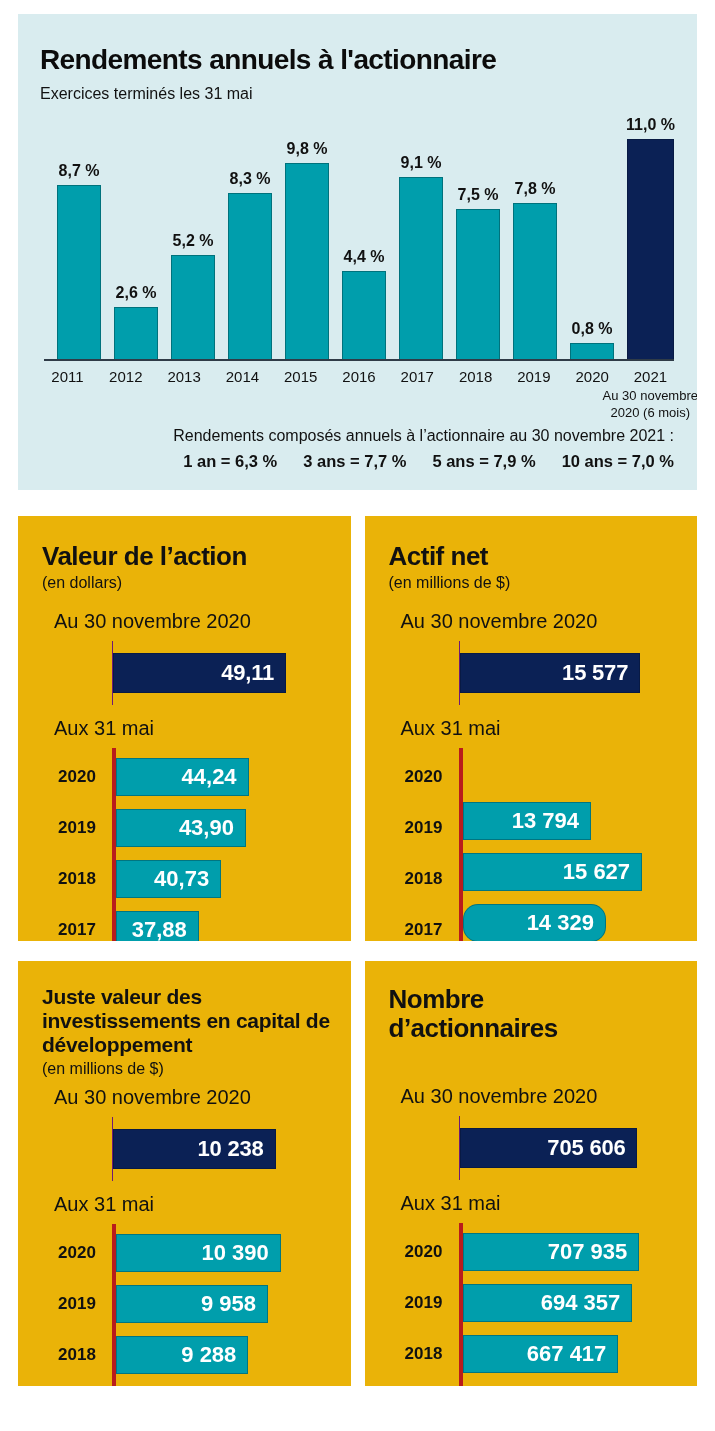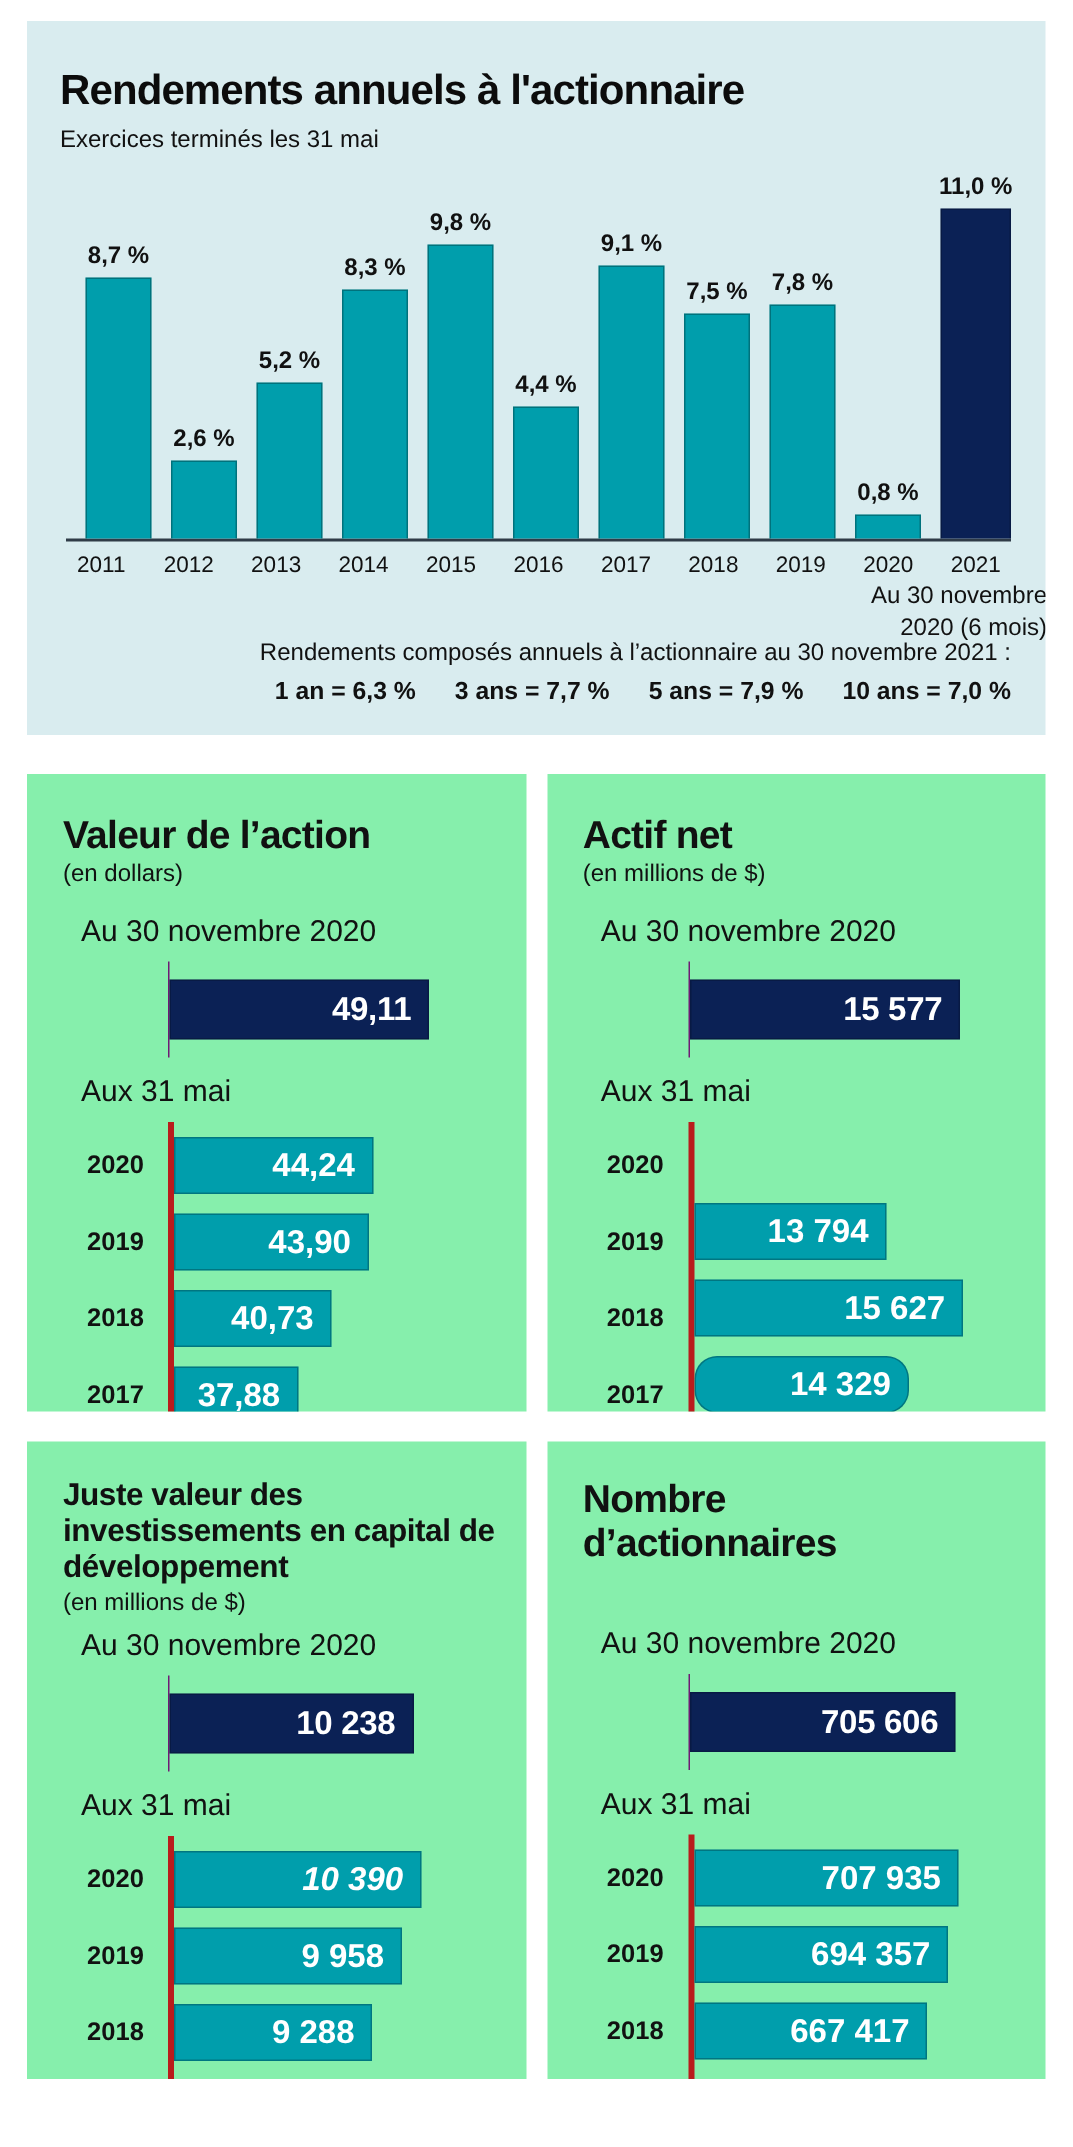--- a/index.html
+++ b/index.html
@@ -29,32 +29,32 @@
   .bar-label { font-size:16px; font-weight:700; white-space:nowrap; margin-bottom:5px; }
   .vbar {
     width:100%; background:#009EAC; box-sizing:border-box;
     border:1px solid rgba(0,0,0,0.28); border-bottom:none;
   }
   .vbar.navy { background:#0B2155; border-color:rgba(0,0,0,0.2); }
   .years { display:flex; justify-content:space-between; margin-top:7px; }
   .ycol { width:47px; text-align:center; font-size:15px; color:#111; }
   .note {
     position:absolute; right:-24px; top:100%; margin-top:3px;
-    text-align:right; font-size:16px; line-height:1.3; white-space:nowrap;
+    text-align:center; font-size:13px; line-height:1.3; white-space:nowrap;
   }
   .hero-footer { margin-top:42px; text-align:right; padding-right:1px; }
   .hf-intro { font-size:16px; }
   .hf-returns { font-size:16.5px; font-weight:700; margin-top:7px; }
   .fseg + .fseg { margin-left:26px; }
 
   
   .panels-row { display:flex; gap:14px; margin-top:26px; }
   .panels-row.row2 { margin-top:20px; }
   .panel {
-    flex:1; background:#86efac; height:425px; box-sizing:border-box;
+    flex:1; background:#eab308; height:425px; box-sizing:border-box;
     padding:26px 20px 0 24px; overflow:hidden;
   }
   .row2 .panel { padding-top:24px; }
   .p-header { min-height:50px; }
   .row2 .p-header { min-height:92px; }
   .p-title { margin:0; font-size:26px; font-weight:700; letter-spacing:-0.5px; line-height:1.1; }
   .p-title:not(.compact) { max-width:260px; }
   .p-title.compact { font-size:21px; line-height:1.14; letter-spacing:-0.3px; }
   .p-sub { font-size:16px; margin-top:3px; }
   .p-label { font-size:20px; margin:18px 0 0 12px; }
@@ -248,21 +248,21 @@
     </div>
     <div class="p-label aux">Aux 31 mai</div>
     <div class="group">
       <div class="years-col">
             <div class="g-year">2020</div>
             <div class="g-year">2019</div>
             <div class="g-year">2018</div>
             <div class="g-year">2017</div>
           </div>
       <div class="gwrap">
-            <div class="gbar" style="width: 76.8176%; font-style: italic;">
+            <div class="gbar" style="width: 76.8176%;">
     <span class="gval">10 390</span>
   </div>
             <div class="gbar" style="width: 70.8916%;">
     <span class="gval">9 958</span>
   </div>
             <div class="gbar" style="width: 61.701%;">
     <span class="gval">9 288</span>
   </div>
             <div class="gbar" style="width: 50.6584%;">
     <span class="gval">8 483</span>

